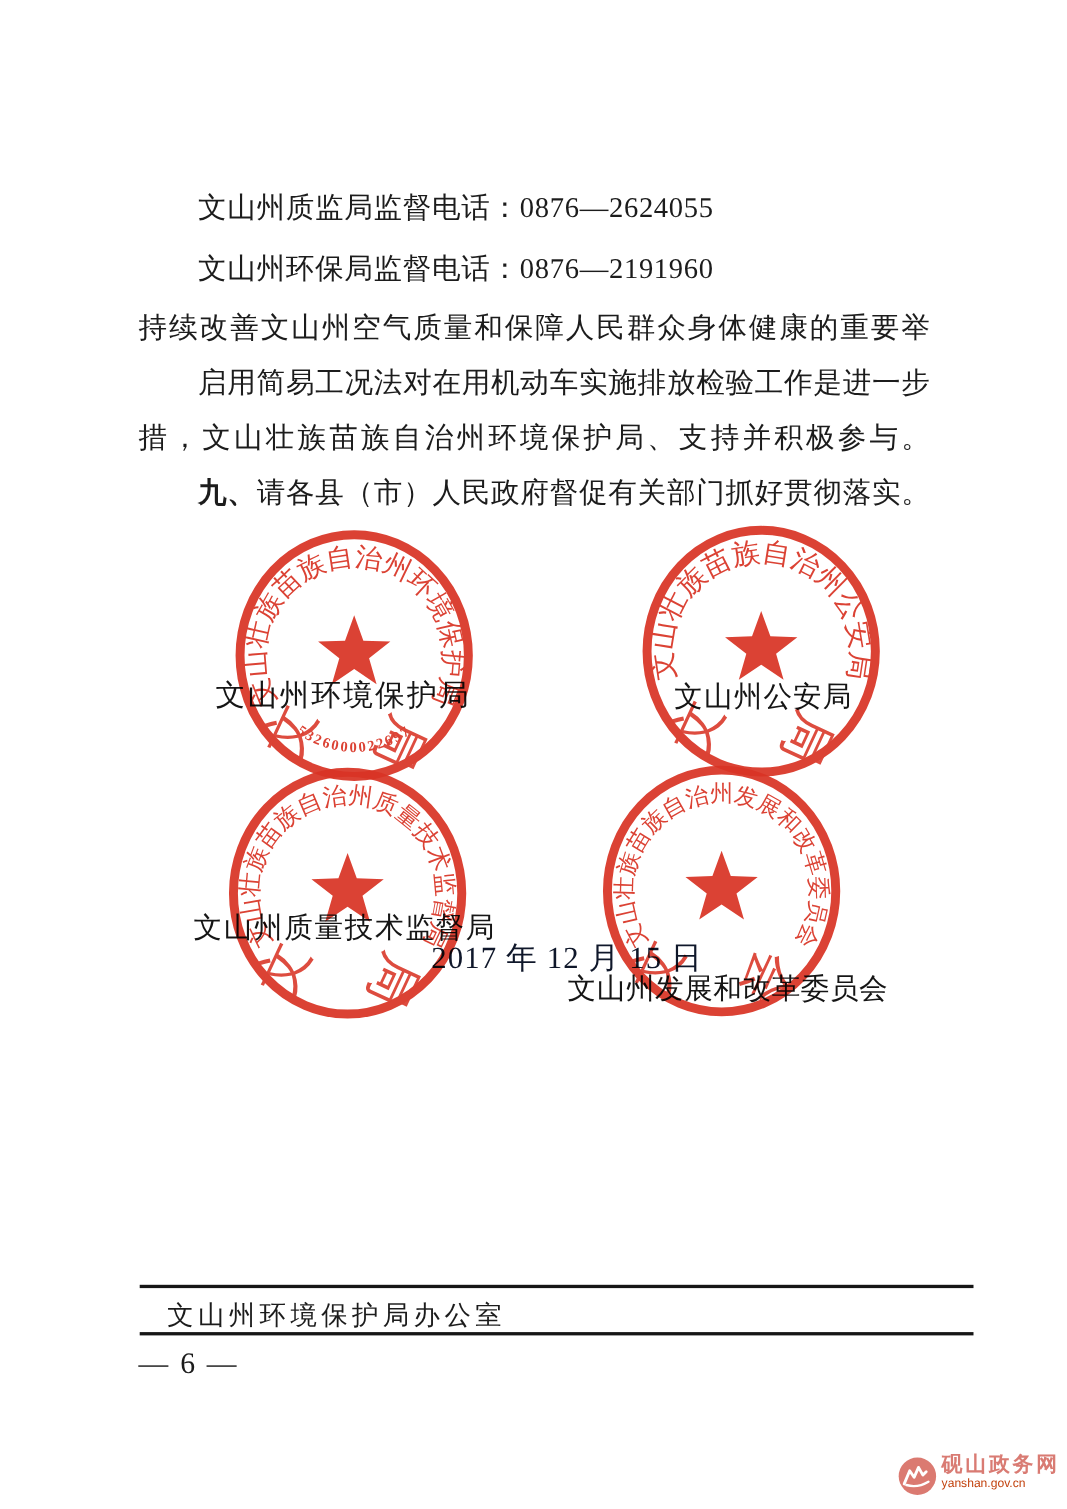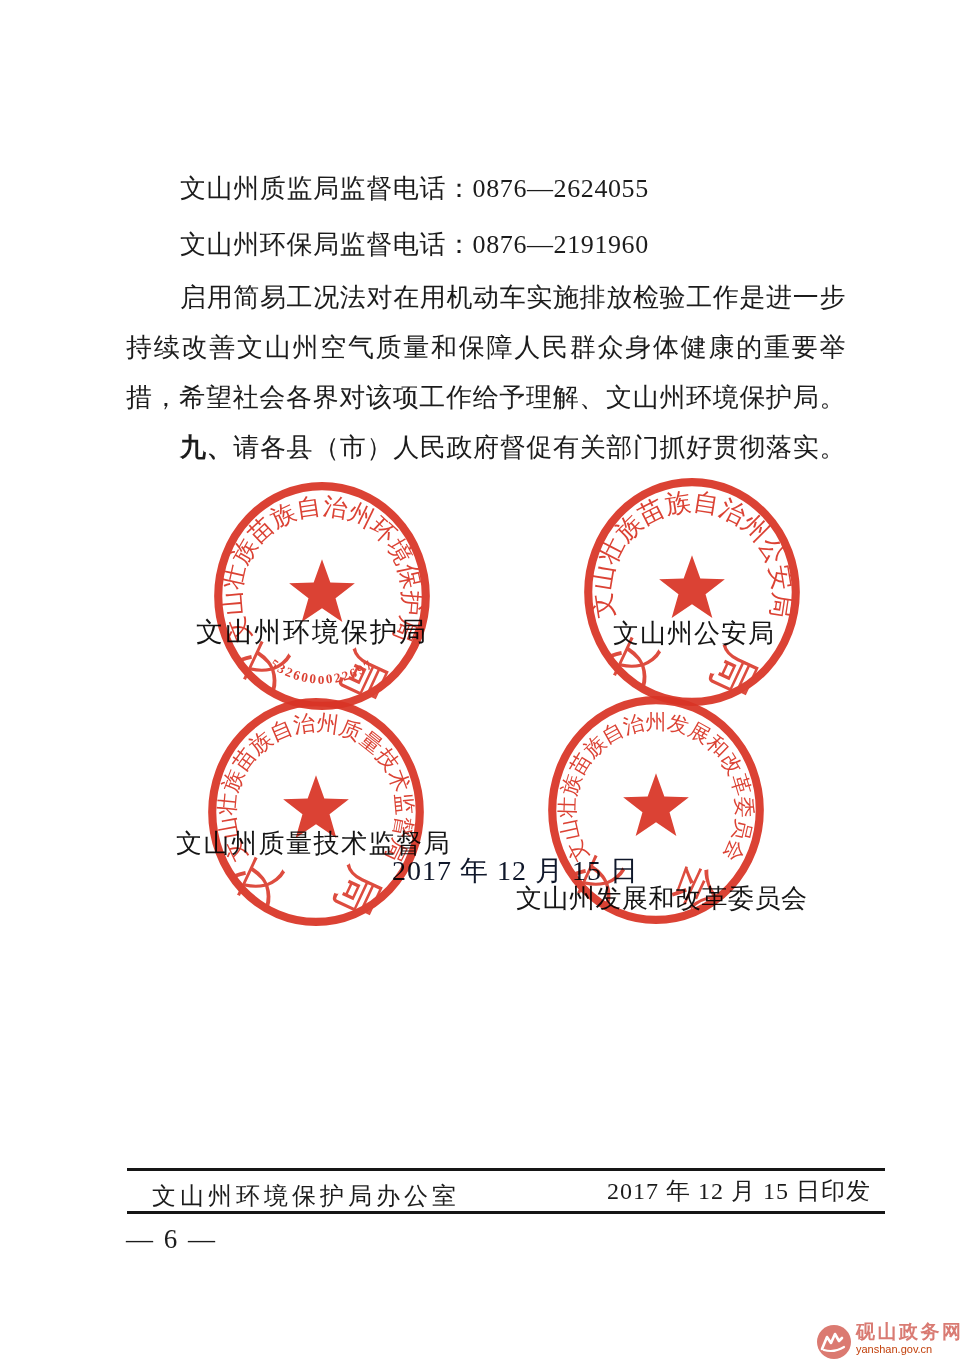--- a/index.html
+++ b/index.html
@@ -55,23 +55,23 @@
   .wm-url{font-size:11px;color:#c2410c;line-height:15px;font-family:"Liberation Sans","DejaVu Sans",sans-serif;}
 </style>
 </head>
 <body>
 
 <div class="page">
 
   <div class="bodytext">
     <div class="line contact">文山州质监局监督电话：0876—2624055</div>
     <div class="line contact">文山州环保局监督电话：0876—2191960</div>
+    <div class="line para fill">持续改善文山州空气质量和保障人民群众身体健康的重要举</div>
     <div class="line para fill indent">启用简易工况法对在用机动车实施排放检验工作是进一步</div>
-    <div class="line para fill">持续改善文山州空气质量和保障人民群众身体健康的重要举</div>
-    <div class="line para fill">措，希望社会各界对该项工作给予理解、文山州环境保护局。</div>
+    <div class="line para fill">措，文山壮族苗族自治州环境保护局、支持并积极参与。</div>
     <div class="line para fill indent"><span class="bold-label">九、</span><span>请各县（市）人民政府督促有关部门抓好贯彻落实。</span></div>
   </div>
 
   <svg class="seal seal-env" viewBox="0 0 220 230" xmlns="http://www.w3.org/2000/svg">
     <defs>
       <path id="arc1" d="M 44.5 160.9 A 80 80 0 1 1 175.5 160.9" fill="none"></path>
       <path id="num1" d="M 54.7 180.9 A 86 86 0 0 0 165.3 180.9" fill="none"></path>
     </defs>
     <ellipse cx="110" cy="115" rx="102" ry="108" fill="none" stroke="#d93425" stroke-width="8"></ellipse>
     <polygon points="110,79 118.2,101.7 142.3,102.5 123.3,117.3 130,140.5 110,127 90,140.5 96.7,117.3 77.7,102.5 101.8,101.7" fill="#d93425"></polygon>
@@ -116,21 +116,20 @@
 
   <div class="sig-name name-env">文山州环境保护局</div>
   <div class="sig-name name-police">文山州公安局</div>
   <div class="sig-name name-quality">文山州质量技术监督局</div>
   <div class="sig-name name-dev">文山州发展和改革委员会</div>
 
   <div class="doc-date">2017 年 12 月 15 日</div>
 
   <div class="footer-bar">
     <span class="footer-left">文山州环境保护局办公室</span>
-    <span class="footer-right">2017 年 12 月 15 日印发</span>
   </div>
 
   <div class="page-num">— 6 —</div>
 
   <div class="watermark">
     <div class="wm-circle">
       <svg width="28" height="22" viewBox="0 0 28 22" xmlns="http://www.w3.org/2000/svg">
         <path d="M2 18 L7 6 L11 12 L15 3 L19 10 L22 7" fill="none" stroke="#ffffff" stroke-width="2.6" stroke-linecap="round" stroke-linejoin="round"></path>
         <path d="M4 19 Q 14 22 24 16" fill="none" stroke="#ffffff" stroke-width="2.2" stroke-linecap="round"></path>
       </svg>

